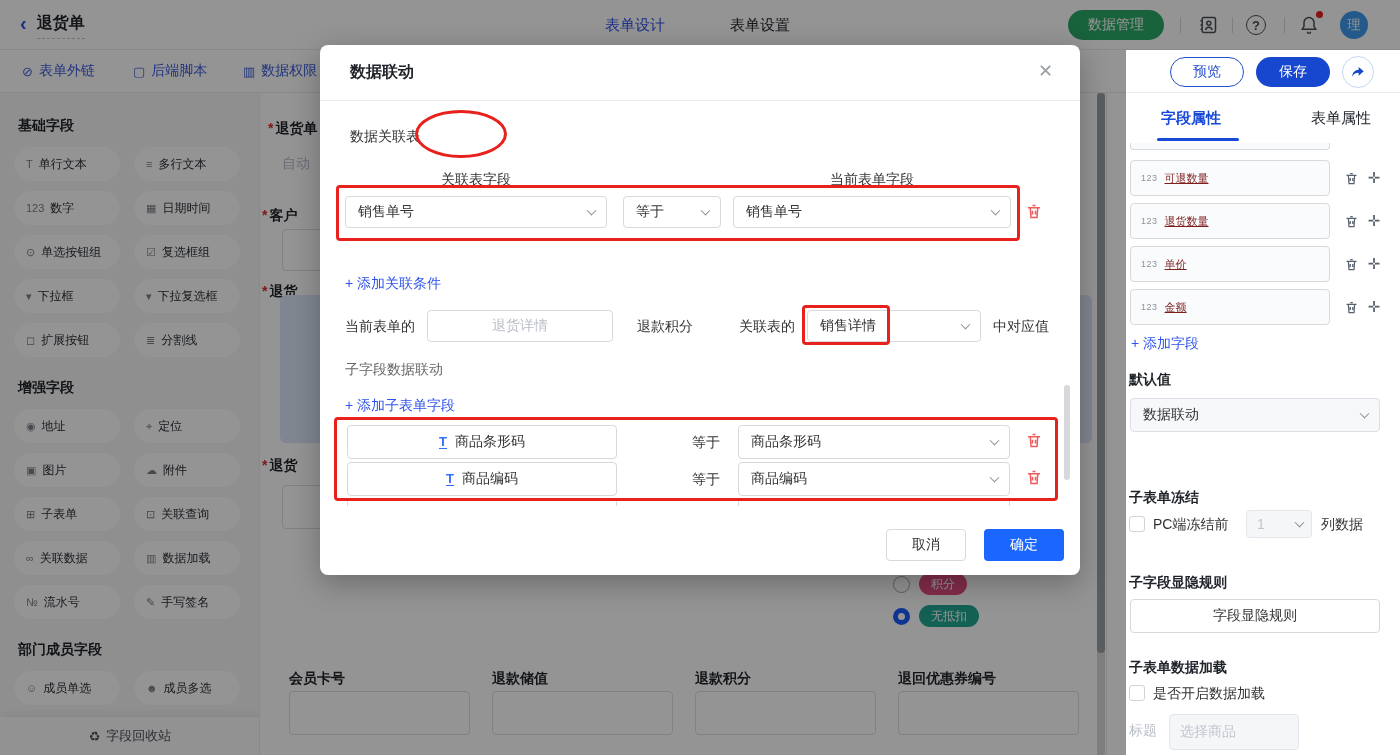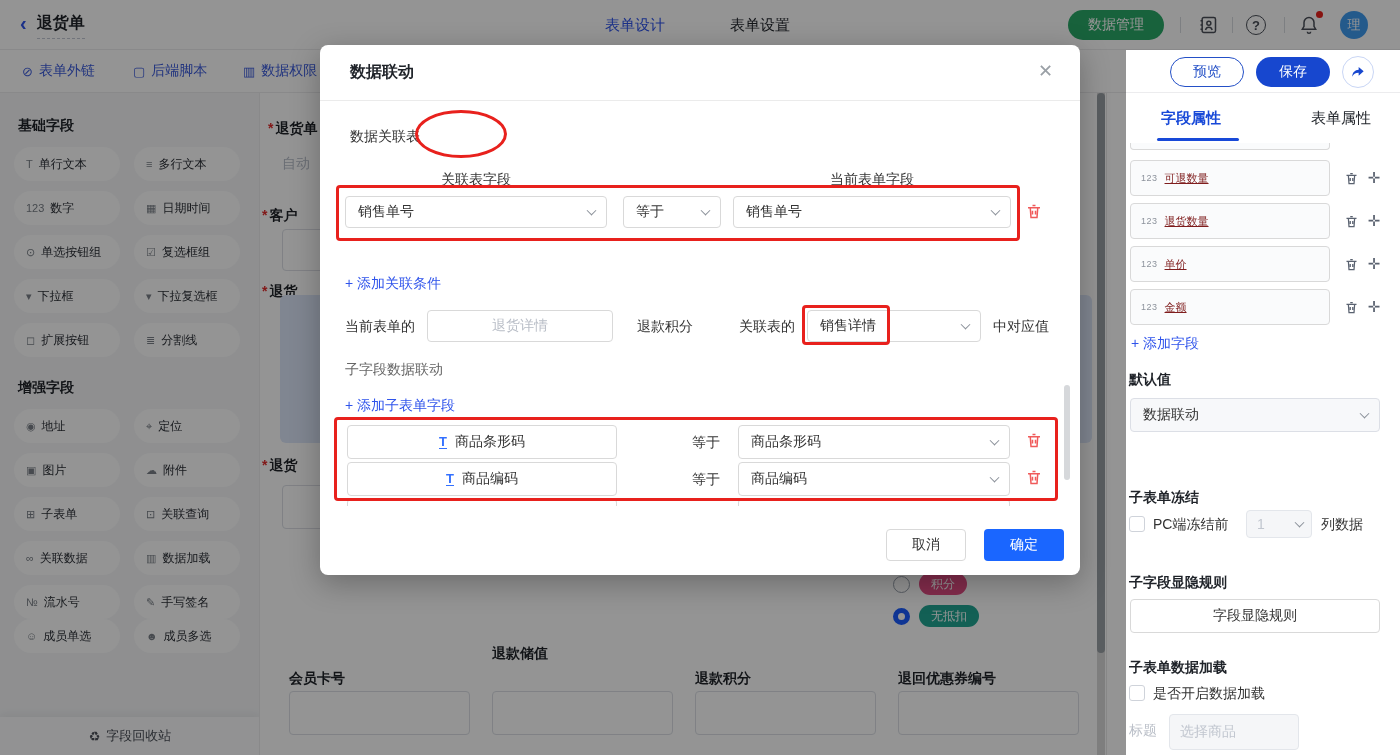--- a/index.html
+++ b/index.html
@@ -234,20 +234,21 @@
         </div>
       <div class="fpill">
           <span class="glyph">№</span>
           <span>流水号</span>
         </div>
       <div class="fpill">
           <span class="glyph">✎</span>
           <span>手写签名</span>
         </div>
     </div>
+    <div class="sec-title" style="margin-top:22px;">部门成员字段</div>
     <div class="pill-grid">
       <div class="fpill">
           <span class="glyph">☺</span>
           <span>成员单选</span>
         </div>
       <div class="fpill">
           <span class="glyph">☻</span>
           <span>成员多选</span>
         </div>
     </div>
@@ -274,21 +275,21 @@
       <span class="radio-off"></span>
       <span class="opt-pill" style="background:#E24C84;">积分</span>
     </div>
     <div class="abs" style="left:633px;top:512px;display:flex;align-items:center;gap:9px;">
       <span class="radio-on"></span>
       <span class="opt-pill" style="background:#21A693;">无抵扣</span>
     </div>
 
     <div class="abs flabel" style="left:29px;top:577px;">会员卡号</div>
     <div class="abs ibox" style="left:29px;top:598px;width:181px;height:44px;"></div>
-    <div class="abs flabel" style="left:232px;top:552px;">退款储值</div>
+    <div class="abs flabel" style="left:232px;top:577px;">退款储值</div>
     <div class="abs ibox" style="left:232px;top:598px;width:181px;height:44px;"></div>
     <div class="abs flabel" style="left:435px;top:577px;">退款积分</div>
     <div class="abs ibox" style="left:435px;top:598px;width:181px;height:44px;"></div>
     <div class="abs flabel" style="left:638px;top:577px;">退回优惠券编号</div>
     <div class="abs ibox" style="left:638px;top:598px;width:181px;height:44px;"></div>
   </div>
 
   <div id="page-scroll">
       <div class="thumb"></div>
     </div>

